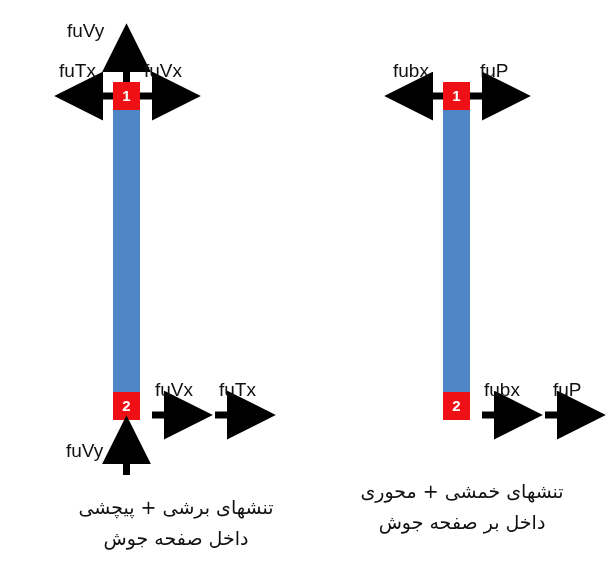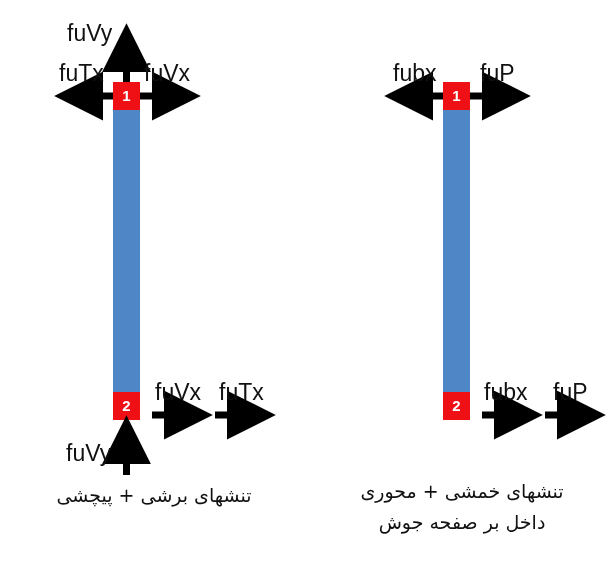--- a/index.html
+++ b/index.html
@@ -42,21 +42,21 @@
     font-size: 15px;
     font-weight: bold;
     line-height: 28px;
     text-align: center;
     font-family: "Liberation Sans", "DejaVu Sans", sans-serif;
   }
 
   
   .force-label {
     position: absolute;
-    font-size: 23px;
+    font-size: 19px;
     color: #111111;
     white-space: nowrap;
     font-family: "Liberation Sans", "DejaVu Sans", sans-serif;
   }
 
   
   .arrow-layer {
     position: absolute;
     left: 0; top: 0;
     width: 308px;
@@ -110,22 +110,23 @@
       <line x1="215" y1="415" x2="266" y2="415" stroke="#000000" stroke-width="7" marker-end="url(#ahL)"></line>
     </svg>
 
     <div class="force-label" style="left:67px; top:20px;">fuVy</div>
     <div class="force-label" style="left:59px; top:60px;">fuTx</div>
     <div class="force-label" style="left:144px; top:60px;">fuVx</div>
     <div class="force-label" style="left:66px; top:440px;">fuVy</div>
     <div class="force-label" style="left:155px; top:379px;">fuVx</div>
     <div class="force-label" style="left:219px; top:379px;">fuTx</div>
 
-    <div class="caption" style="top:480px;">
+    <div class="caption" style="top:492px;margin-left:22px;">
       <span class="caption-line">تنشهای برشی + پیچشی</span>
+      <span class="caption-line">داخل صفحه جوش</span>
     </div>
   </div>
 
   <div class="panel" id="panel-right">
 
     <div class="weld-bar" style="left:135px; top:82px; width:27px; height:338px;"></div>
 
     <div class="node-box" style="left:135px; top:82px; width:27px; height:28px;">1</div>
 
     <div class="node-box" style="left:135px; top:392px; width:27px; height:28px;">2</div>

